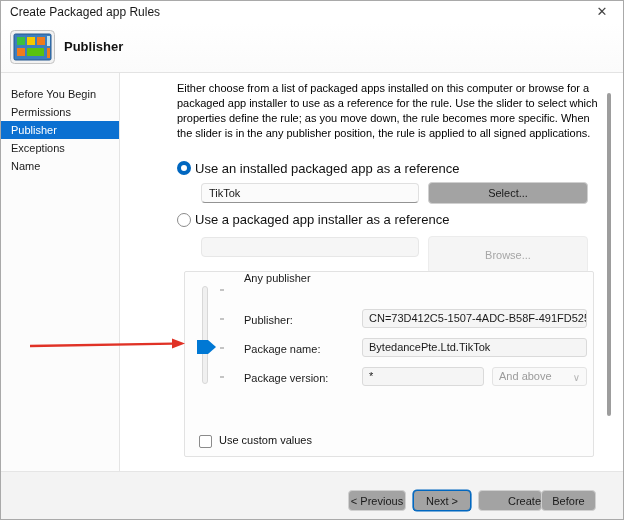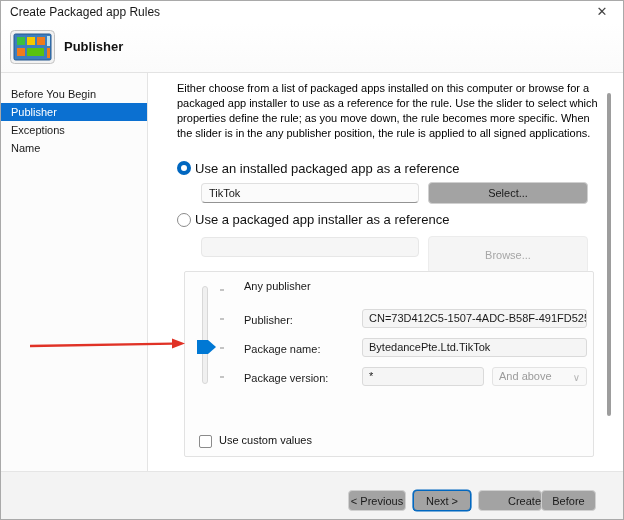--- a/index.html
+++ b/index.html
@@ -20,21 +20,21 @@
   .close-btn { right:6px; top:1px; width:30px; height:20px; text-align:center;
                line-height:20px; font-size:13px; color:#444; cursor:pointer; }
 
   
   .header { left:0; top:22px; width:100%; height:50px;
             background:linear-gradient(#ffffff,#fbfbfb); border-bottom:1px solid #e3e3e3; }
   .header .app-icon { left:9px; top:7px; }
   .header .page-title { left:63px; top:16px; font-size:13px; font-weight:bold; color:#111; }
 
   
-  .sidebar { left:0; top:72px; width:147px; height:398px; background:#fcfcfc;
+  .sidebar { left:0; top:72px; width:119px; height:398px; background:#fcfcfc;
              border-right:1px solid #e4e4e4; }
   .side-item { position:relative; height:18px; line-height:18px; padding-left:10px;
                font-size:11px; color:#1a1a1a; margin-top:0; cursor:pointer; }
   .side-item.first { margin-top:12px; }
   .side-item.sel { background:#0b70d1; color:#ffffff; }
 
   
   .content { left:147px; top:72px; width:453px; height:398px; background:#ffffff; }
   .desc { left:176px; top:80px; width:424px; font-size:11px; line-height:15px; color:#000; }
 
@@ -110,20 +110,21 @@
       <rect x="7" y="18" width="8" height="8" fill="#f07b1d"></rect>
       <rect x="17" y="18" width="17" height="8" fill="#59c210"></rect>
       <rect x="37" y="18" width="3" height="10" fill="#f07b1d"></rect>
     </svg>
   </span>
   <span class="abs page-title">Publisher</span>
 </div>
 
 <div class="abs sidebar">
   <div class="side-item first">Before You Begin</div>
+  <div class="side-item">Permissions</div>
   <div class="side-item sel">Publisher</div>
   <div class="side-item">Exceptions</div>
   <div class="side-item">Name</div>
 </div>
 
 <div class="abs content"></div>
 
 <div class="abs desc">Either choose from a list of packaged apps installed on this computer or browse for a packaged app installer to use as a reference for the rule. Use the slider to select which properties define the rule; as you move down, the rule becomes more specific. When the slider is in the any publisher position, the rule is applied to all signed applications.</div>
 
 <span class="abs radio on" style="left:176px; top:160px;"></span>
@@ -138,21 +139,21 @@
 
 <div class="abs panel">
   <div class="abs slider-track"></div>
   <div class="abs slider-thumb"></div>
 
   <div class="abs tick" style="top:17px;"></div>
   <div class="abs tick" style="top:46px;"></div>
   <div class="abs tick" style="top:75px;"></div>
   <div class="abs tick" style="top:104px;"></div>
 
-  <span class="abs lvl-label" style="top:8px;text-align:center;">Any publisher</span>
+  <span class="abs lvl-label" style="top:0;text-align:center;">Any publisher</span>
   <span class="abs lvl-label" style="top:42px;">Publisher:</span>
   <span class="abs lvl-label" style="top:71px;">Package name:</span>
   <span class="abs lvl-label" style="top:100px;">Package version:</span>
 
   <div class="field" style="top:37px;">CN=73D412C5-1507-4ADC-B58F-491FD52592E3</div>
   <div class="field" style="top:66px;">BytedancePte.Ltd.TikTok</div>
   <div class="field" style="top:95px; width:122px;">*</div>
 
   <div class="abs dropdown">
     <span>And above</span>

